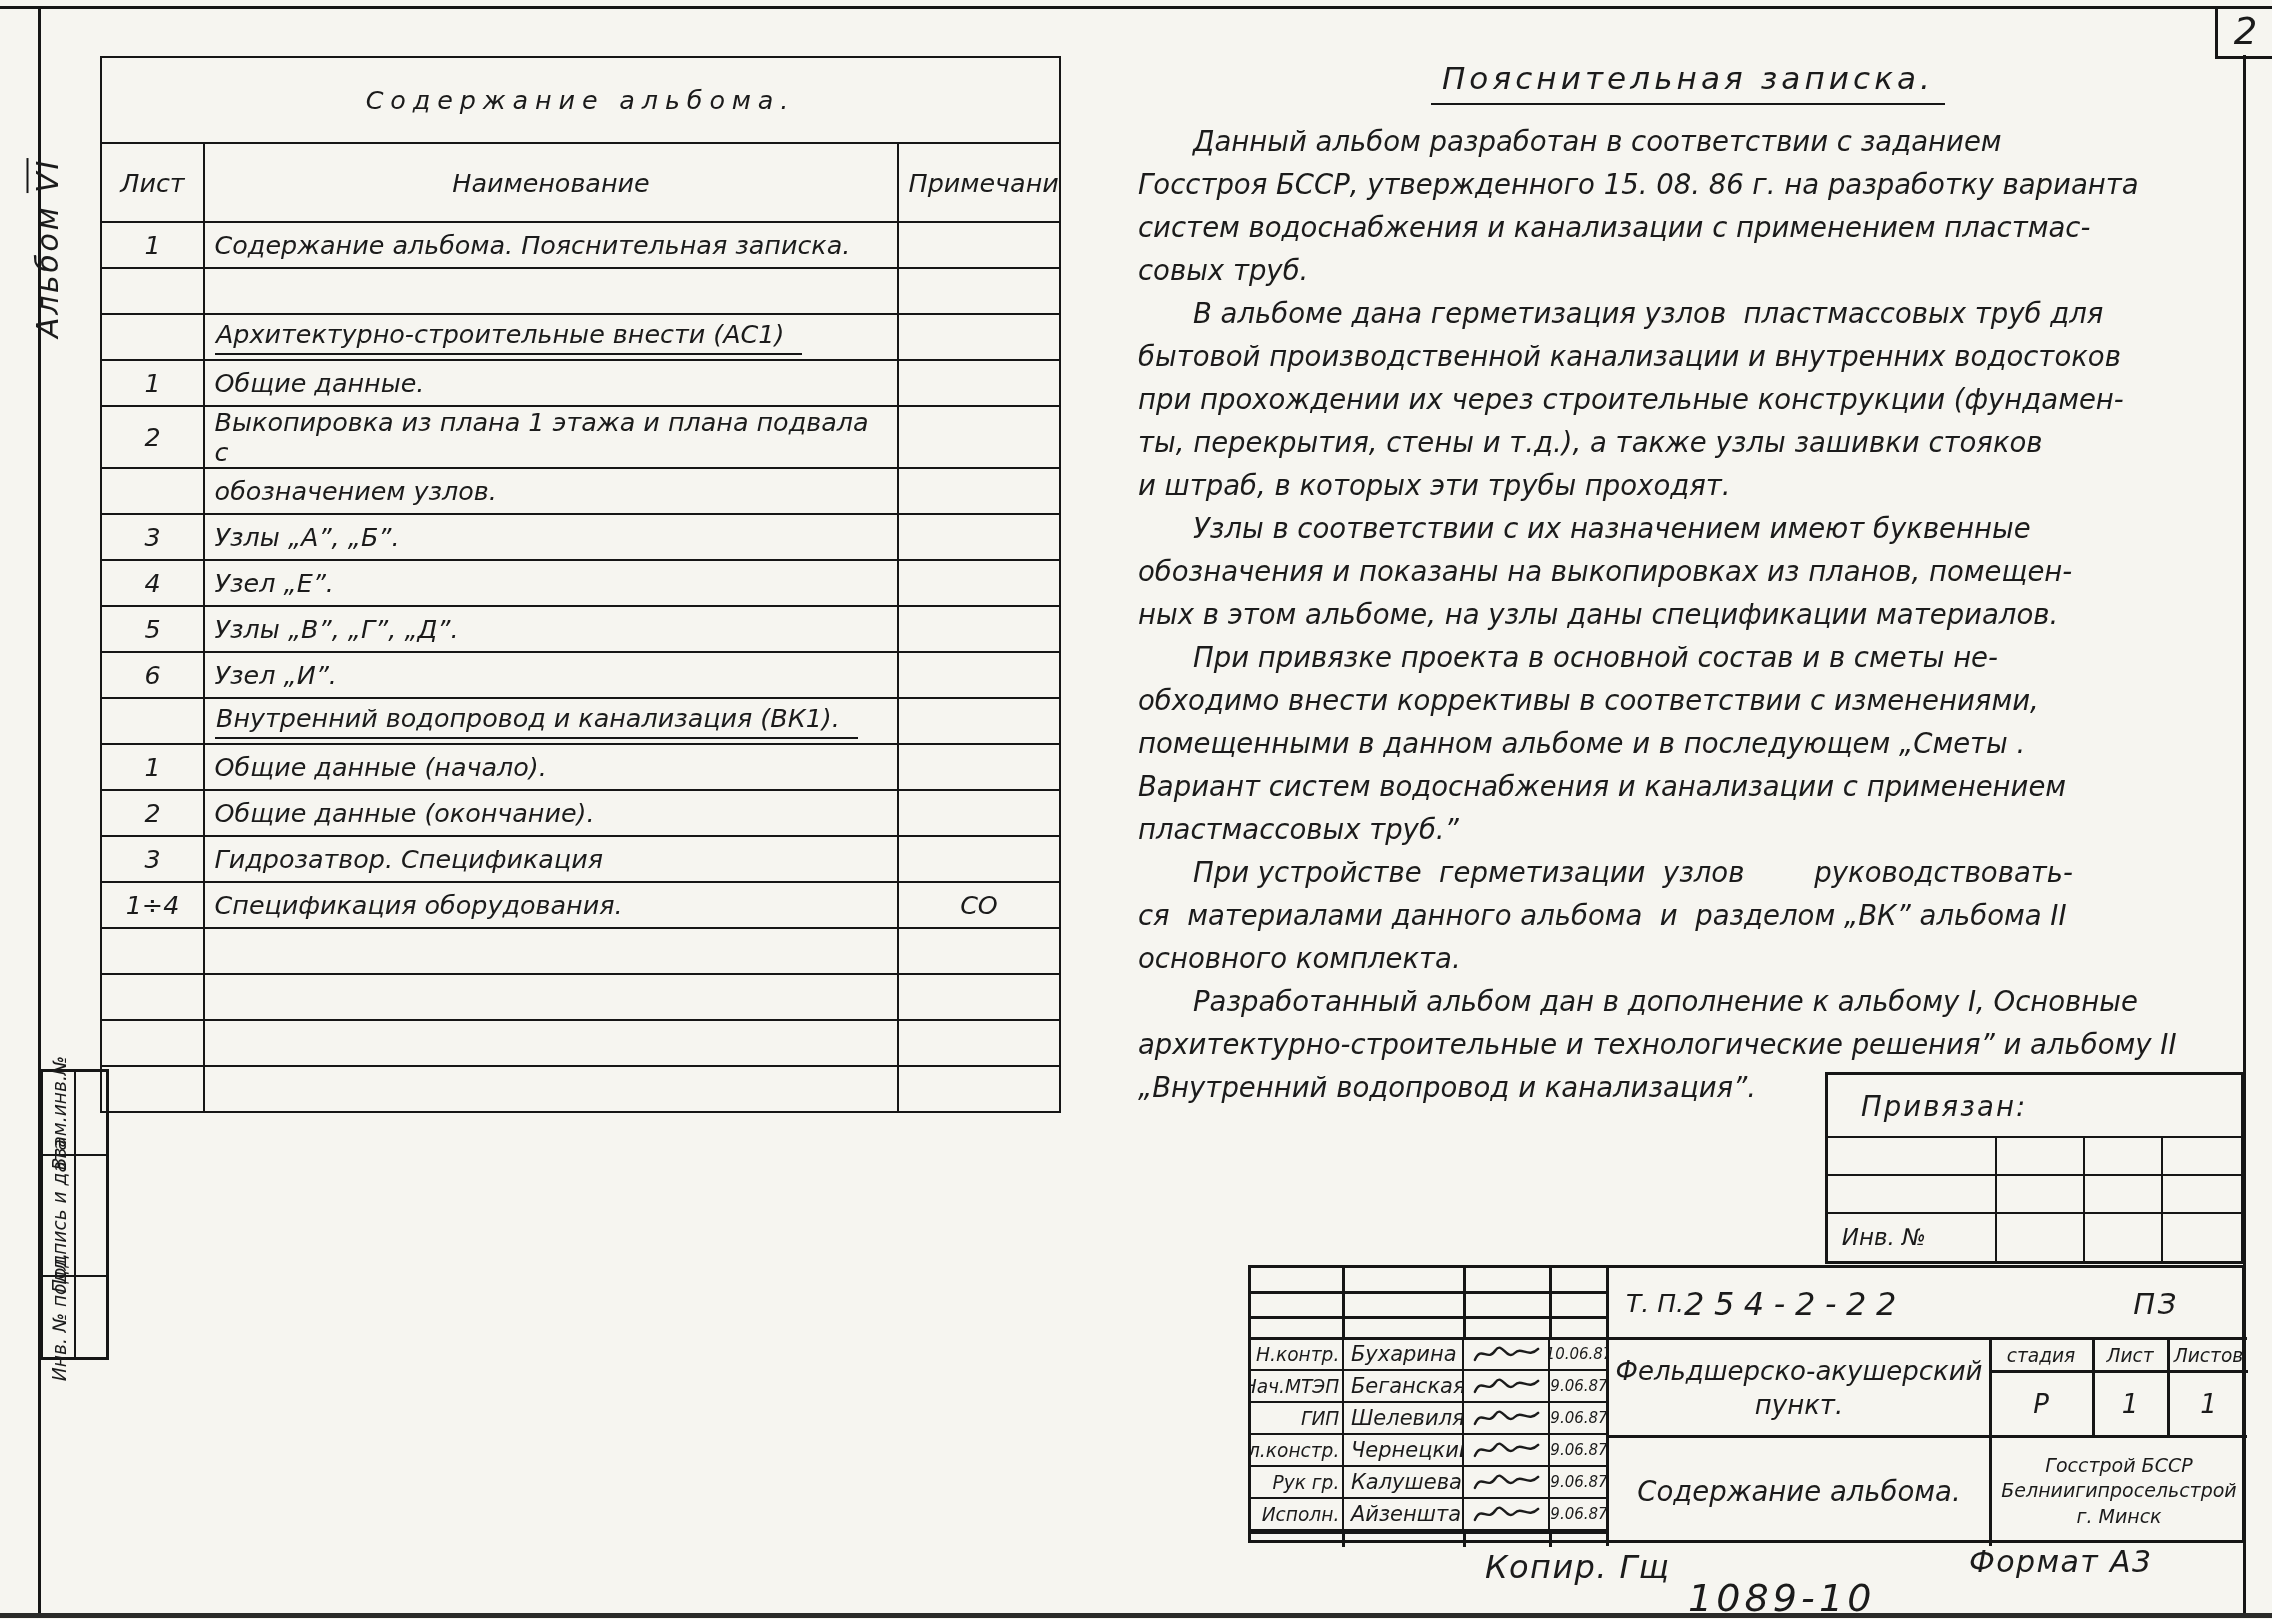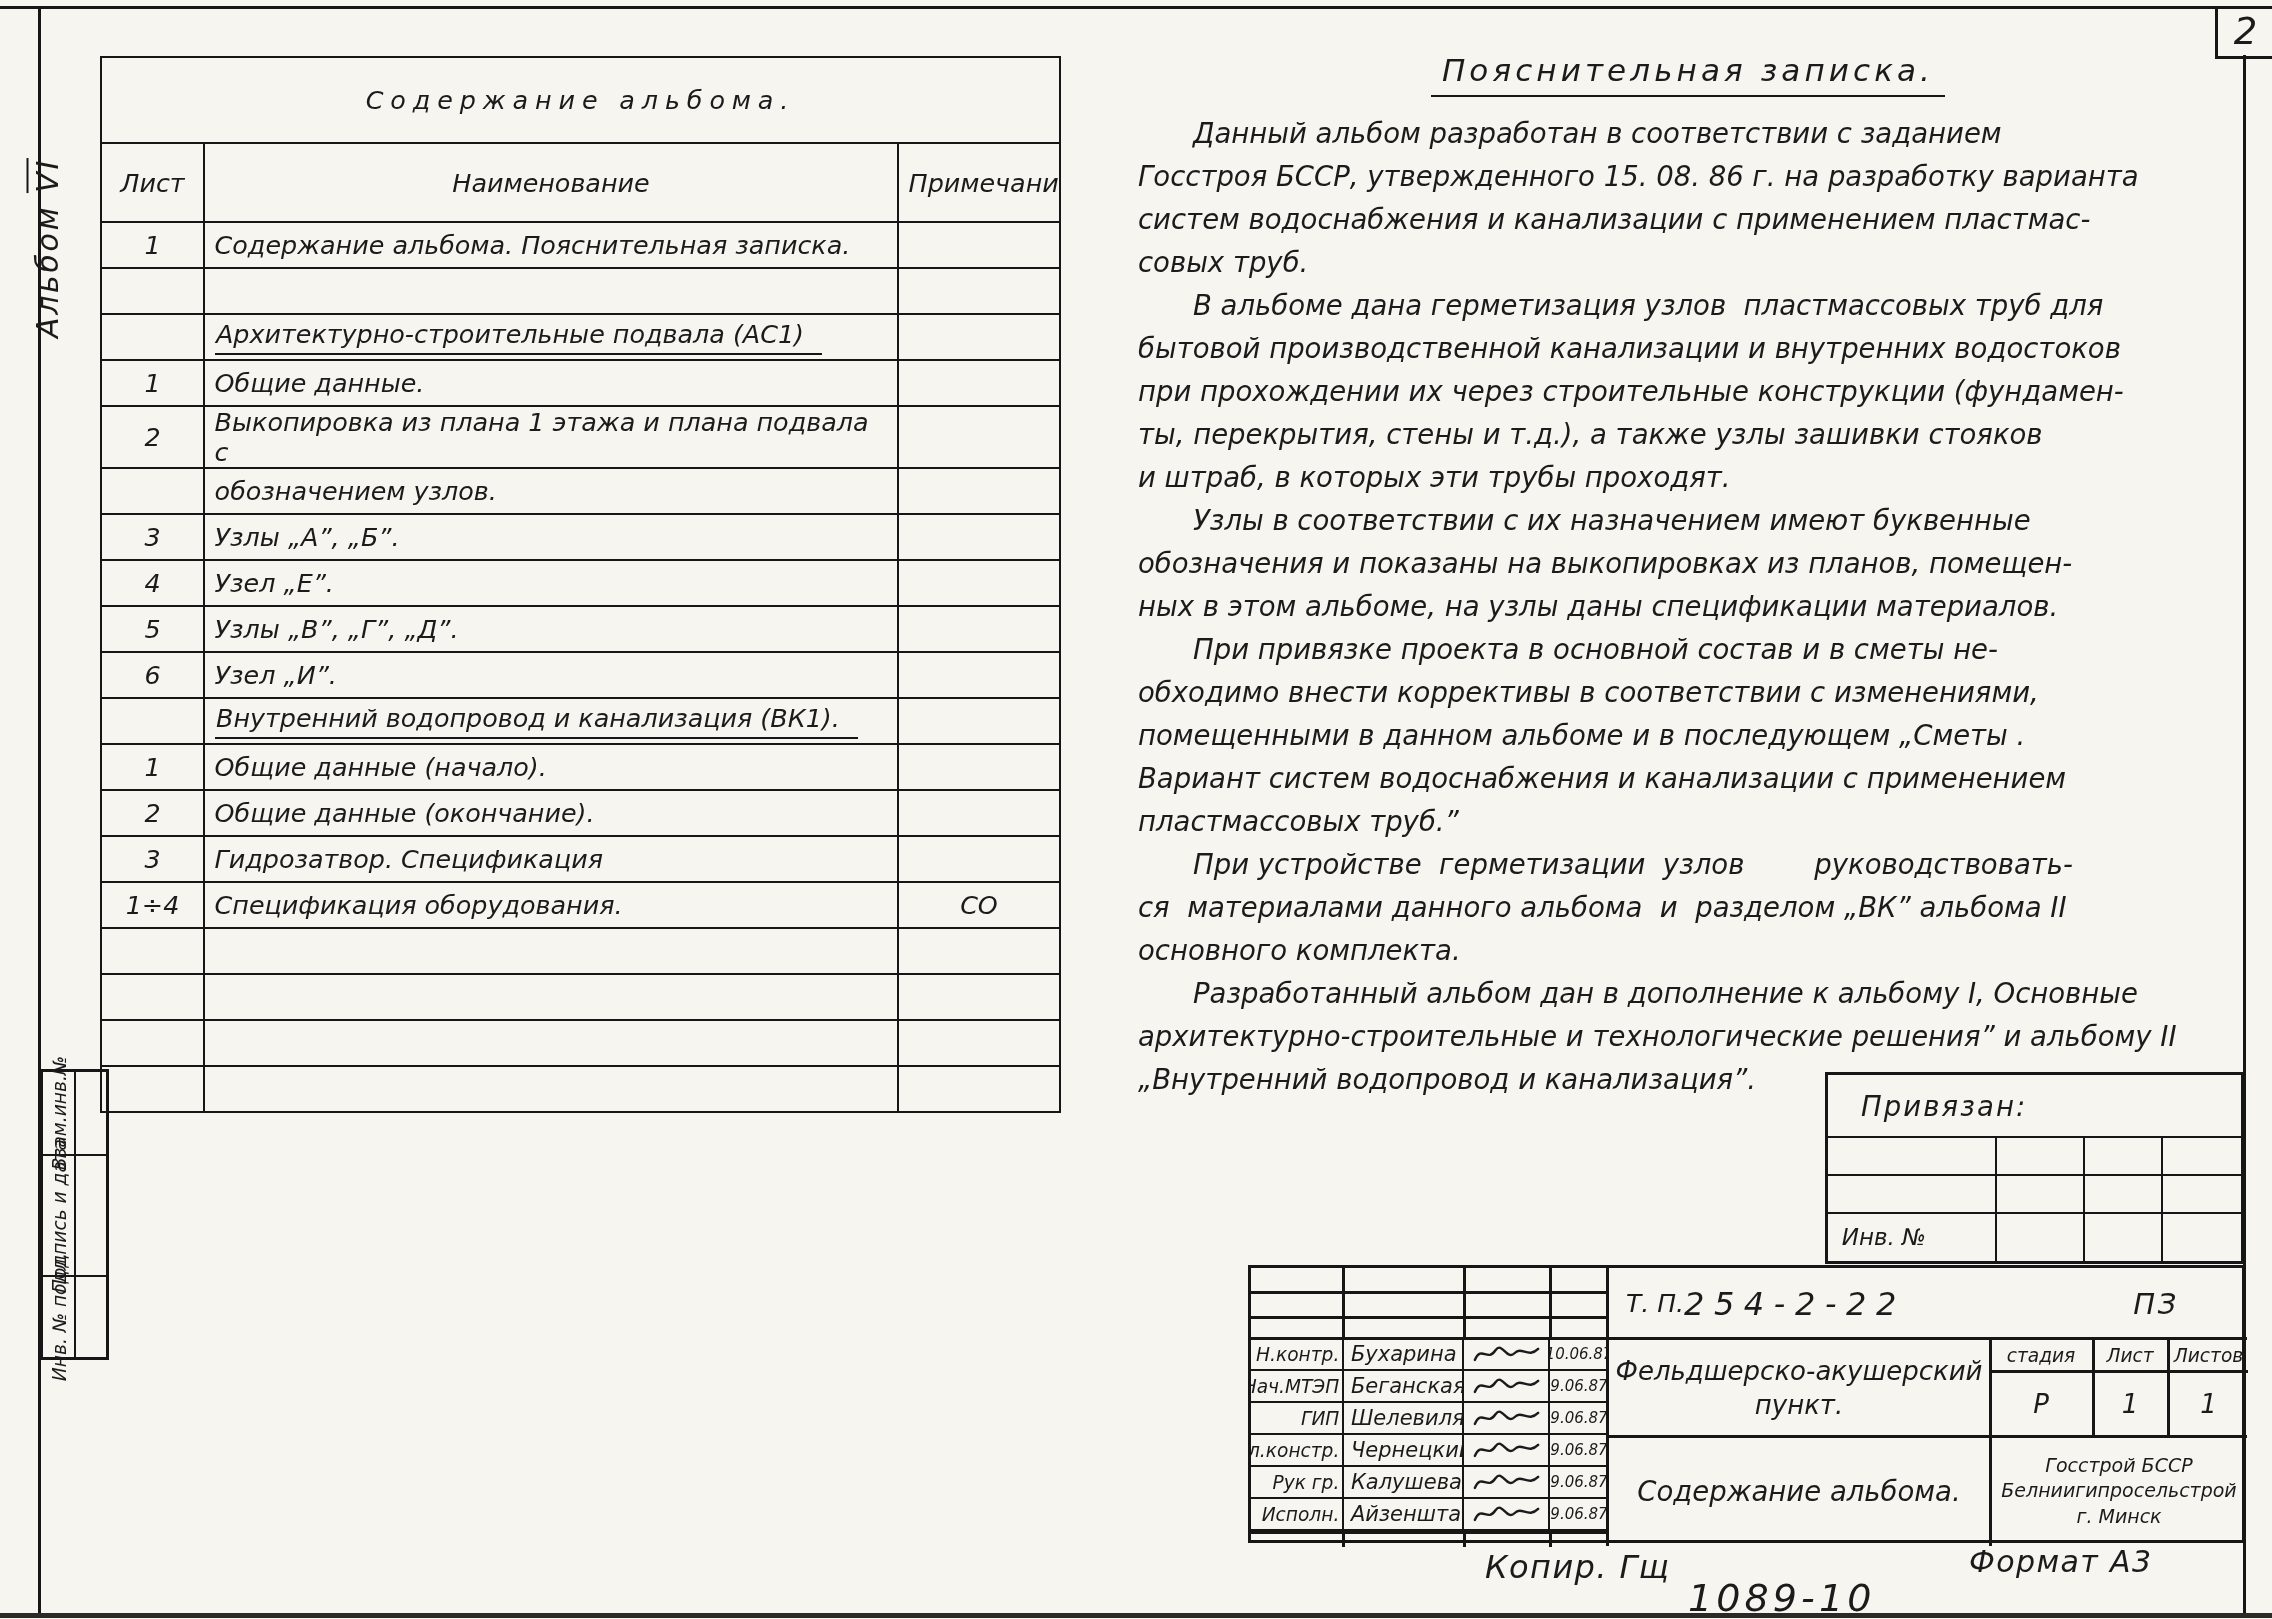--- a/index.html
+++ b/index.html
@@ -33,21 +33,21 @@
   .head-note{font-size:20.6px;}
   table.contents tbody td{height:44px;}
   tr.tall td{height:58px;}
   tr.short td{height:30px;}
   tr.sec td{height:41px;}
   .r-sheet{text-align:center;}
   .r-name{padding-left:19px;}
   .r-note{text-align:center;}
   tr.sec .r-name span{display:inline-block;border-bottom:2.7px solid #161616;padding:0 18px 4.1px 1.4px;}
   
-  .note{position:absolute;left:1138px;top:52px;width:1100px;}
+  .note{position:absolute;left:1138px;top:60px;width:1100px;}
   .note-title{text-align:center;margin:0 0 15px 0;}
   .note-title span{display:inline-block;border-bottom:2.7px solid #161616;padding:0 11px 6.9px 11px;
     font-size:31px;letter-spacing:4.1px;}
   .nline{margin:0;line-height:43px;font-size:27.5px;white-space:pre-wrap;}
   .nline.indent{text-indent:55px;}
   
   .attach{position:absolute;left:1825px;top:1072px;width:419px;height:192px;border:3.4px solid #161616;box-sizing:border-box;}
   .attach-head{height:63px;border-bottom:2.7px solid #161616;box-sizing:border-box;
     font-size:27.5px;padding:15px 0 0 33px;letter-spacing:2.1px;}
   .attach-row{display:flex;border-bottom:2.7px solid #161616;box-sizing:border-box;}
@@ -145,21 +145,21 @@
         <td class="r-name"><span>Содержание альбома. Пояснительная записка.</span></td>
         <td class="r-note"></td>
       </tr>
         <tr class="short">
         <td class="r-sheet"></td>
         <td class="r-name"><span></span></td>
         <td class="r-note"></td>
       </tr>
         <tr class="sec">
         <td class="r-sheet"></td>
-        <td class="r-name"><span>Архитектурно-строительные подвала  (АС1)</span></td>
+        <td class="r-name"><span>Архитектурно-строительные внести  (АС1)</span></td>
         <td class="r-note"></td>
       </tr>
         <tr>
         <td class="r-sheet">1</td>
         <td class="r-name"><span>Общие данные.</span></td>
         <td class="r-note"></td>
       </tr>
         <tr>
         <td class="r-sheet">2</td>
         <td class="r-name"><span>Выкопировка из плана 1 этажа и плана подвала с</span></td>

